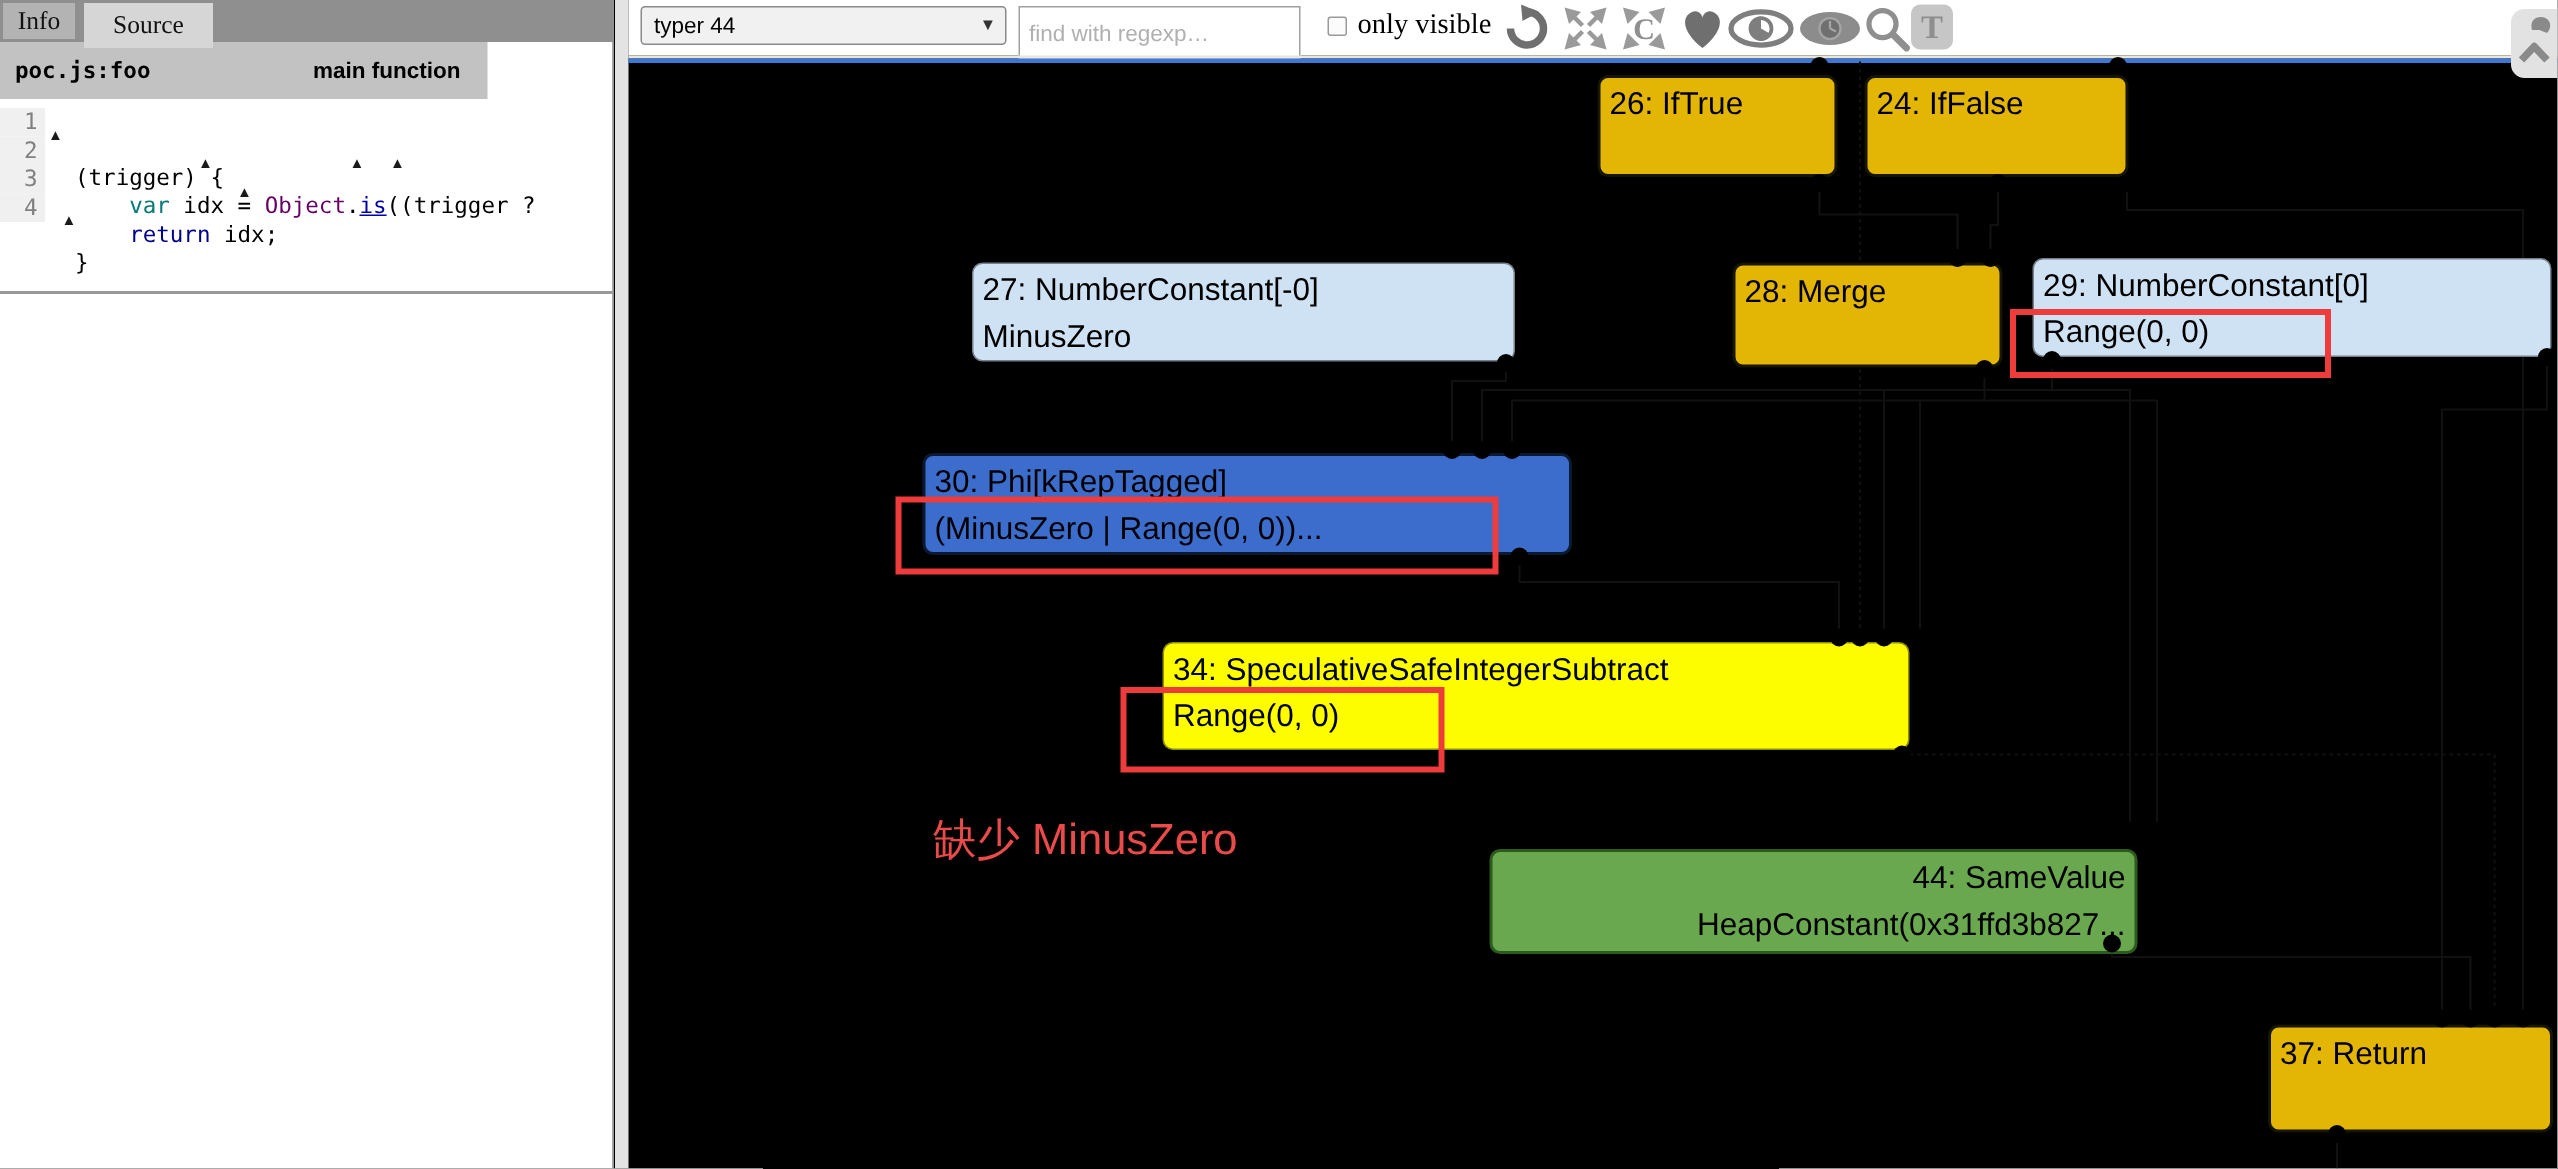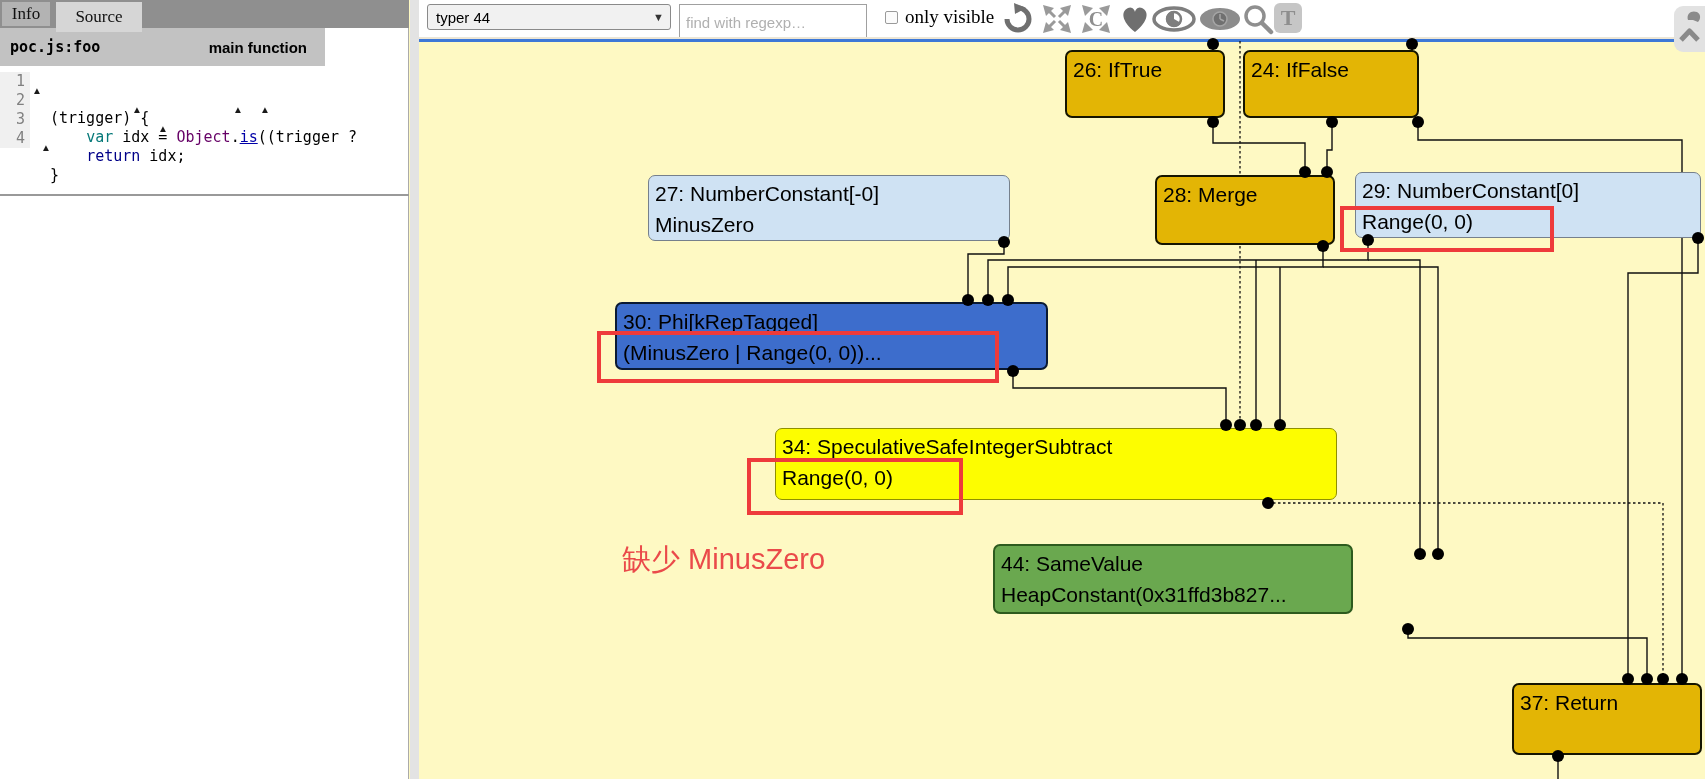--- a/index.html
+++ b/index.html
@@ -1,18 +1,18 @@
 <!DOCTYPE html>
 <html><head>
 <meta charset="utf-8">
 <style>
   * { margin:0; padding:0; box-sizing:border-box; }
   html,body { width:1705px; height:779px; background:#fff; overflow:hidden; }
   body { font-family:"Liberation Sans", sans-serif; }
-  .app { position:relative; width:1705px; height:779px; background:#fef9c3; }
+  .app { position:relative; width:1705px; height:779px; background:#000000; }
 
   
   .left-panel { position:absolute; left:0; top:0; width:409px; height:779px; background:#fff; border-right:1px solid #aaa; }
   .tab-bar { position:absolute; left:0; top:0; width:409px; height:28px; background:#8f8f8f; }
   .tab { position:absolute; top:2px; font-family:"Liberation Serif", serif; font-size:17px; color:#111;
          display:flex; align-items:center; justify-content:center; cursor:default; }
   .tab-info   { left:2px;  width:48px; height:24px; background:#b3b3b3; }
   .tab-source { left:56px; width:86px; height:30px; background:#d6d6d6; z-index:2; }
   .src-header { position:absolute; left:0; top:28px; width:325px; height:38px; background:#c2c2c2;
                 display:flex; align-items:center; justify-content:space-between; padding:0 18px 0 10px; }
@@ -223,25 +223,25 @@
       <div>28: Merge</div>
     </div>
   <div class="node lblue" style="left:1355px;top:172px;width:346px;height:66px;">
     <div>29: NumberConstant[0]</div>
     <div>Range(0, 0)</div>
   </div>
   <div class="node pblue" style="left:615px; top:302px;width:433px;height:68px;">
     <div>30: Phi[kRepTagged]</div>
     <div>(MinusZero | Range(0, 0))...</div>
   </div>
-  <div class="node yell" style="left:775px; top:428px;width:562px;height:72px;">
+  <div class="node yell" style="left:775px; top:428px;width:498px;height:72px;">
     <div>34: SpeculativeSafeIntegerSubtract</div>
     <div>Range(0, 0)</div>
   </div>
-  <div class="node green" style="left:993px; top:544px;width:360px;height:70px;">
+  <div class="node green" style="left:993px; top:566px;width:432px;height:70px;text-align:right;">
     <div>44: SameValue</div>
     <div>HeapConstant(0x31ffd3b827...</div>
   </div>
   <div class="node gold" style="left:1512px;top:683px;width:190px;height:72px;">
       <div>37: Return</div>
     </div>
 
   <svg class="svg-layer dots">
     <g fill="#000">
       <circle cx="1213" cy="44" r="6"></circle>

